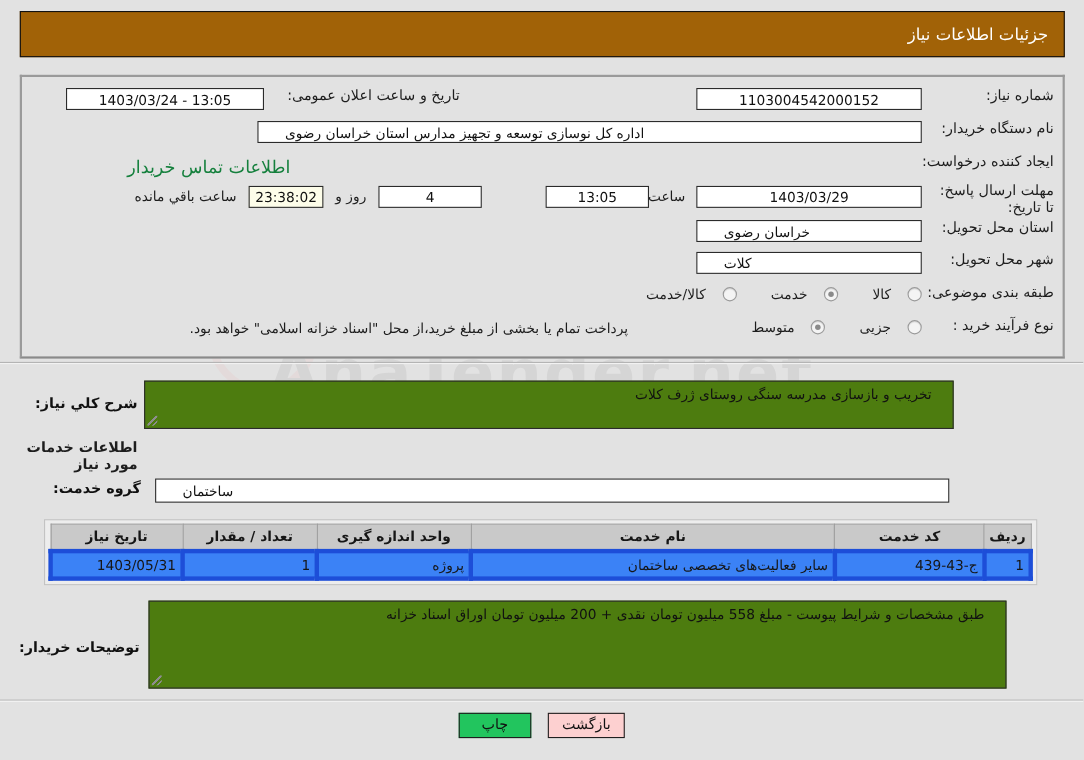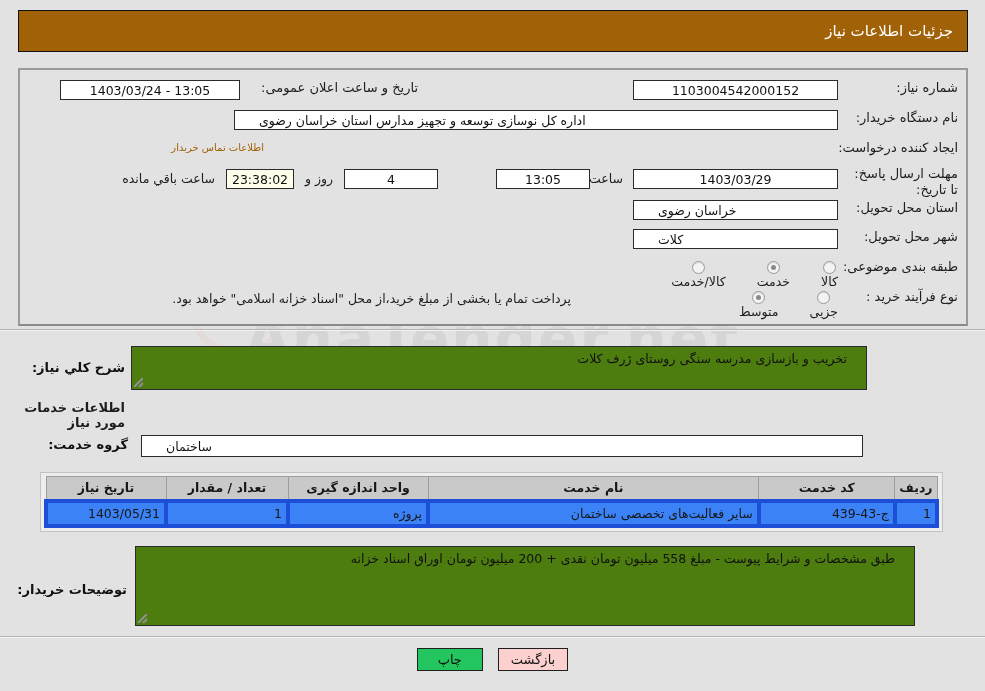--- a/index.html
+++ b/index.html
@@ -98,22 +98,22 @@
     overflow: hidden;
     white-space: nowrap;
   }
   .fld.center { justify-content: center; }
   .fld.right { justify-content: flex-end; padding-left: 24px; }
   .fld.cream { background: #fdfde9; }
 
   .inline-lbl { font-size: 12.5px; color: #1d1d1d; margin: 0 5px; }
 
   .bluelink {
-    color: #a16207;
-    font-size: 10px;
+    color: #15803d;
+    font-size: 16px;
     text-decoration: none;
     cursor: pointer;
     white-space: nowrap;
   }
 
   
   .radio {
     width: 13px; height: 13px;
     border-radius: 50%;
     border: 1px solid #9a9a9a;
@@ -127,26 +127,25 @@
     content: "";
     position: absolute;
     left: 3px; top: 3px;
     width: 5px; height: 5px;
     border-radius: 50%;
     background: #8a8a8a;
   }
   .radio-opt {
     display: inline-flex;
     align-items: center;
-    gap: 0;
+    gap: 15px;
     margin-left: 26px;
     font-size: 12.5px;
     color: #1d1d1d;
     cursor: pointer;
-    flex-direction: column;
   }
 
   .note-text { font-size: 12.5px; color: #1d1d1d; white-space: nowrap; }
 
   
   .hsep {
     position: absolute;
     left: 0; top: 329px;
     width: 985px; height: 0;
     border-top: 1px solid #b4b4b4;

